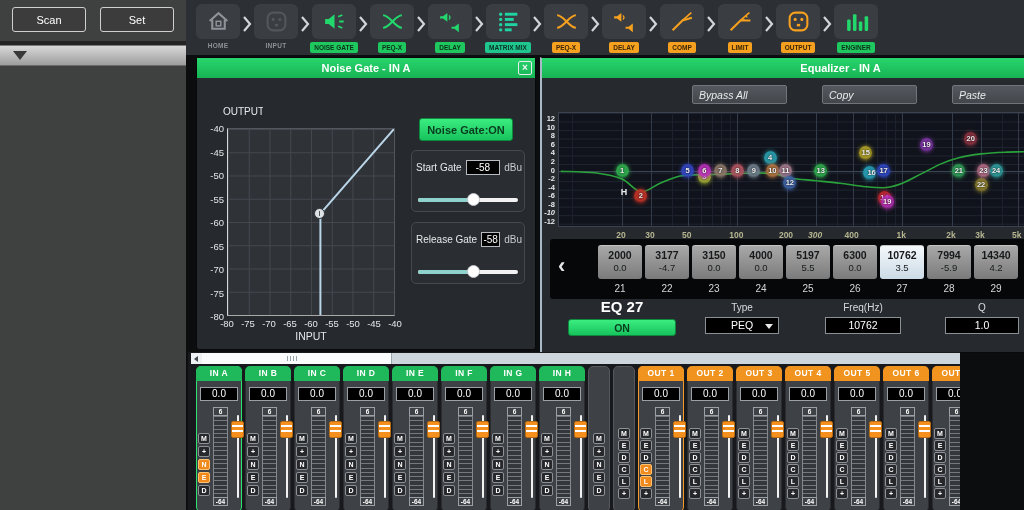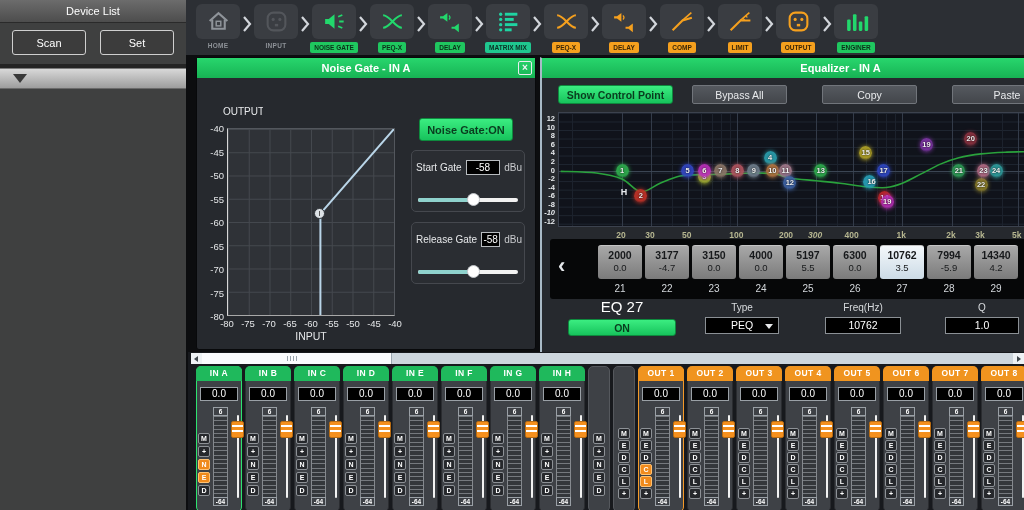--- a/index.html
+++ b/index.html
@@ -27,21 +27,21 @@
   .tb-teal .tb-tile{color:#1fd4a2;} .tb-teal .tb-badge{background:#1fc78f;color:#0b3024;}
   .tb-orange .tb-tile{color:#f5a01e;} .tb-orange .tb-badge{background:#f5a01e;color:#3c2605;}
   .tb-chev{margin:12px 2px 0 2px;flex:0 0 10px;}
   .tb-chev svg{width:10px;height:16px;}
 
   
   .win-titlebar{position:absolute;left:0;top:0;right:0;height:20px;background:linear-gradient(#28d66d,#17b354);}
   .win-title{display:block;text-align:center;color:#fff;font-size:11px;font-weight:bold;line-height:20px;}
   .win-close{position:absolute;right:3px;top:3px;width:14px;height:14px;border:1px solid #e8ecef;border-radius:2px;color:#f2f5f7;font-size:10px;line-height:12px;text-align:center;font-weight:bold;}
   .grnbtn{background:linear-gradient(#3bed81,#17c35c);border:1px solid #0e8a3e;border-radius:3px;color:#093c1e;font-weight:bold;text-align:center;}
-  .graybtn{background:linear-gradient(#55595f,#43464b);border:1px solid #71757b;border-radius:2px;color:#e8eaec;text-align:center;}
+  .graybtn{background:linear-gradient(#55595f,#43464b);border:1px solid #71757b;border-radius:2px;color:#e8eaec;text-align:left;font-style:italic;}
 
   
   #ng-window{position:absolute;left:196px;top:57px;width:340px;height:293px;background:#26292e;border:1px solid #08090b;border-radius:3px;}
   .ng-ylab{position:absolute;left:26px;top:48px;width:40px;overflow:hidden;white-space:nowrap;color:#e8eaec;font-size:10px;}
   #ng-plot{position:absolute;left:30px;top:70px;width:168px;height:188px;background:#2f3237;border:1px solid #53575d;border-left-color:#d8d8d8;border-bottom-color:#a8a8a8;background-image:linear-gradient(to right,#44484e 1px,transparent 1px),linear-gradient(to bottom,#44484e 1px,transparent 1px);background-size:12.5% 12.5%;}
   #ng-yticks{position:absolute;left:2px;top:64px;width:26px;height:188px;}
   #ng-yticks span{position:absolute;right:1px;font-size:9.5px;color:#e4e6e8;}
   #ng-xticks{position:absolute;left:22px;top:260px;width:184px;height:11px;}
   #ng-xticks span{position:absolute;transform:translateX(-50%);font-size:9.5px;color:#e4e6e8;}
   .ng-xlab{position:absolute;left:30px;top:272px;width:168px;text-align:center;color:#e4e6e8;font-size:10.5px;}
@@ -74,31 +74,31 @@
   #eq-xlabels span{position:absolute;transform:translateX(-50%);font-size:8.5px;font-weight:bold;color:#b6b690;}
   .eq-pt{position:absolute;width:13px;height:14px;border-radius:50%;text-align:center;font-size:7.5px;font-weight:bold;color:#fff;line-height:14px;text-shadow:0 0 2px #000;opacity:.92;}
   #eq-hmark{position:absolute;color:#e8ebee;font-size:9px;font-weight:bold;}
   #eq-bands{position:absolute;left:8px;top:181px;width:584px;height:60px;background:#060708;border-radius:3px;}
   #band-prev{position:absolute;left:8px;top:12px;color:#e4e7ea;font-size:22px;line-height:30px;font-weight:bold;}
   .band-cell{position:absolute;top:6px;width:44px;height:34px;border-radius:3px;background:linear-gradient(#a8a8a8,#7b7b7b);border-top:1px solid #c4c4c4;text-align:center;color:#17191b;padding-top:3px;}
   .band-cell.sel{background:linear-gradient(#f4f8fb,#ccdbe6);}
   .band-freq{font-size:10.5px;font-weight:bold;line-height:13px;}
   .band-gain{font-size:9.5px;line-height:12px;}
   .band-num{position:absolute;top:44px;width:44px;text-align:center;color:#d3d7db;font-size:10px;}
-  #eq-name{position:absolute;left:20px;top:240px;width:120px;text-align:center;color:#fff;font-size:15px;font-weight:normal;}
+  #eq-name{position:absolute;left:20px;top:240px;width:120px;text-align:center;color:#fff;font-size:15px;font-weight:bold;}
   #eq-on{position:absolute;left:26px;top:261px;width:108px;height:17px;font-size:10.5px;line-height:15px;}
   .fld-label{position:absolute;top:244px;text-align:center;color:#d8dbde;font-size:10px;}
   .fld-box{position:absolute;top:259px;height:17px;background:#000;border:1px solid #8b9095;color:#fff;font-size:10.5px;line-height:15px;text-align:center;}
   #lbl-type{left:163px;width:74px;} #box-type{left:163px;width:74px;}
   #lbl-freq{left:283px;width:76px;} #box-freq{left:283px;width:76px;}
   #lbl-q{left:403px;width:74px;} #box-q{left:403px;width:74px;}
   .dd-arrow{position:absolute;right:5px;top:6px;width:0;height:0;border-left:4px solid transparent;border-right:4px solid transparent;border-top:5px solid #e8eaec;}
 
   
-  #rack{position:absolute;left:188px;top:352px;width:836px;height:158px;background:#17191d;overflow:hidden;}
+  #rack{position:absolute;left:188px;top:352px;width:772px;height:158px;background:#17191d;overflow:hidden;}
   #rack-scroll{position:absolute;left:3px;top:1px;width:833px;height:11px;background:#cdd6dd;border-radius:2px;}
   .rs-arrow{position:absolute;top:0;width:11px;height:11px;background:#eef2f5;}
   #rs-left{left:0;} #rs-right{right:0;}
   .rs-tri-l{position:absolute;left:3px;top:3px;width:0;height:0;border-top:3px solid transparent;border-bottom:3px solid transparent;border-right:4px solid #40474d;}
   .rs-tri-r{position:absolute;right:3px;top:3px;width:0;height:0;border-top:3px solid transparent;border-bottom:3px solid transparent;border-left:4px solid #40474d;}
   #rs-thumb{position:absolute;left:11px;top:0;width:190px;height:11px;background:#fbfcfe;border-right:1px solid #9aa6b0;}
   .rs-grip{position:absolute;left:85px;top:3px;width:11px;height:5px;background:repeating-linear-gradient(to right,#98a2ab 0 1px,transparent 1px 3px);}
   #strips{position:absolute;left:8px;top:14px;display:flex;gap:3px;}
   .strip{position:relative;flex:0 0 46px;width:46px;height:146px;background:#3e4146;border-radius:5px;border:1px solid #2a2c30;}
   .strip.sel-green{border:1px solid #2de470;}
@@ -118,21 +118,20 @@
   .master{position:relative;flex:0 0 22px;width:22px;height:146px;background:#3e4146;border-radius:5px;border:1px solid #55585d;}
   .master .btn-stack{left:4px;}
   svg{display:block;}
 </style>
 </head>
 <body>
 
 <div id="app">
 
   <aside id="sidebar">
-    <div class="sb-title">Device List</div>
     <div class="sb-btns">
       <button class="sb-btn">Scan</button>
       <button class="sb-btn">Set</button>
     </div>
     <div class="sb-sep"></div>
     <div class="sb-drop">
       <span class="sb-tri"></span>
     </div>
   </aside>
 
@@ -381,21 +380,20 @@
         <div class="ng-fill" style="width: 55%;"></div>
         <div class="ng-thumb" style="left: calc(55% - 6px);"></div>
       </div>
     </div>
   </section>
 
   <section id="eq-window">
     <div class="win-titlebar">
       <span class="win-title">Equalizer - IN A</span>
     </div>
-    <button id="btn-scp" class="eq-btn grnbtn">Show Control Point</button>
     <button id="btn-bypass" class="eq-btn graybtn">Bypass All</button>
     <button id="btn-copy" class="eq-btn graybtn">Copy</button>
     <button id="btn-paste" class="eq-btn graybtn">Paste</button>
     <div id="eq-graph">
       <div id="eq-ylabels">
           <span style="top: 2.38889px;">12</span>
           <span style="top: 10.9074px;">10</span>
           <span style="top: 19.4259px;">8</span>
           <span style="top: 27.9444px;">6</span>
           <span style="top: 36.463px;">4</span>
@@ -445,21 +443,21 @@
           <div class="eq-pt" style="left: 138.734px; top: 50.5px; background: radial-gradient(circle at 50% 35%, rgb(187, 47, 187) 0%, rgb(187, 47, 187) 60%, transparent 100%); box-shadow: rgb(187, 47, 187) 0px 0px 4px;">6</div>
           <div class="eq-pt" style="left: 154.95px; top: 50.5px; background: radial-gradient(circle at 50% 35%, rgb(140, 118, 104) 0%, rgb(140, 118, 104) 60%, transparent 100%); box-shadow: rgb(140, 118, 104) 0px 0px 4px;">7</div>
           <div class="eq-pt" style="left: 171.84px; top: 50.5px; background: radial-gradient(circle at 50% 35%, rgb(178, 85, 96) 0%, rgb(178, 85, 96) 60%, transparent 100%); box-shadow: rgb(178, 85, 96) 0px 0px 4px;">8</div>
           <div class="eq-pt" style="left: 188.4px; top: 50.5px; background: radial-gradient(circle at 50% 35%, rgb(111, 126, 140) 0%, rgb(111, 126, 140) 60%, transparent 100%); box-shadow: rgb(111, 126, 140) 0px 0px 4px;">9</div>
           <div class="eq-pt" style="left: 206.849px; top: 50.5px; background: radial-gradient(circle at 50% 35%, rgb(178, 116, 64) 0%, rgb(178, 116, 64) 60%, transparent 100%); box-shadow: rgb(178, 116, 64) 0px 0px 4px;">10</div>
           <div class="eq-pt" style="left: 220.06px; top: 50.5px; background: radial-gradient(circle at 50% 35%, rgb(163, 122, 140) 0%, rgb(163, 122, 140) 60%, transparent 100%); box-shadow: rgb(163, 122, 140) 0px 0px 4px;">11</div>
           <div class="eq-pt" style="left: 224.317px; top: 63.2778px; background: radial-gradient(circle at 50% 35%, rgb(63, 100, 168) 0%, rgb(63, 100, 168) 60%, transparent 100%); box-shadow: rgb(63, 100, 168) 0px 0px 4px;">12</div>
           <div class="eq-pt" style="left: 255.185px; top: 50.5px; background: radial-gradient(circle at 50% 35%, rgb(47, 174, 78) 0%, rgb(47, 174, 78) 60%, transparent 100%); box-shadow: rgb(47, 174, 78) 0px 0px 4px;">13</div>
           <div class="eq-pt" style="left: 299.023px; top: 78.1852px; background: radial-gradient(circle at 50% 35%, rgb(194, 39, 39) 0%, rgb(194, 39, 39) 60%, transparent 100%); box-shadow: rgb(194, 39, 39) 0px 0px 4px; margin-left: 20px;">14</div>
           <div class="eq-pt" style="left: 300.227px; top: 33.463px; background: radial-gradient(circle at 50% 35%, rgb(178, 163, 39) 0%, rgb(178, 163, 39) 60%, transparent 100%); box-shadow: rgb(178, 163, 39) 0px 0px 4px;">15</div>
-          <div class="eq-pt" style="left: 303.723px; top: 62px; background: radial-gradient(circle at 50% 35%, rgb(39, 160, 184) 0%, rgb(39, 160, 184) 60%, transparent 100%); box-shadow: rgb(39, 160, 184) 0px 0px 4px; text-align: right;">16</div>
+          <div class="eq-pt" style="left: 303.723px; top: 53px; background: radial-gradient(circle at 50% 35%, rgb(39, 160, 184) 0%, rgb(39, 160, 184) 60%, transparent 100%); box-shadow: rgb(39, 160, 184) 0px 0px 4px; text-align: right;">16</div>
           <div class="eq-pt" style="left: 318.102px; top: 50.5px; background: radial-gradient(circle at 50% 35%, rgb(47, 71, 196) 0%, rgb(47, 71, 196) 60%, transparent 100%); box-shadow: rgb(47, 71, 196) 0px 0px 4px;">17</div>
           <div class="eq-pt" style="left: 321.731px; top: 82.4444px; background: radial-gradient(circle at 50% 35%, rgb(181, 47, 181) 0%, rgb(181, 47, 181) 60%, transparent 100%); box-shadow: rgb(181, 47, 181) 0px 0px 4px;">19</div>
           <div class="eq-pt" style="left: 360.939px; top: 24.9444px; background: radial-gradient(circle at 50% 35%, rgb(126, 53, 165) 0%, rgb(126, 53, 165) 60%, transparent 100%); box-shadow: rgb(126, 53, 165) 0px 0px 4px;">19</div>
           <div class="eq-pt" style="left: 405.296px; top: 18.5556px; background: radial-gradient(circle at 50% 35%, rgb(140, 50, 64) 0%, rgb(140, 50, 64) 60%, transparent 100%); box-shadow: rgb(140, 50, 64) 0px 0px 4px;">20</div>
           <div class="eq-pt" style="left: 393.326px; top: 50.5px; background: radial-gradient(circle at 50% 35%, rgb(47, 158, 87) 0%, rgb(47, 158, 87) 60%, transparent 100%); box-shadow: rgb(47, 158, 87) 0px 0px 4px;">21</div>
           <div class="eq-pt" style="left: 415.549px; top: 65.4074px; background: radial-gradient(circle at 50% 35%, rgb(140, 126, 42) 0%, rgb(140, 126, 42) 60%, transparent 100%); box-shadow: rgb(140, 126, 42) 0px 0px 4px;">22</div>
           <div class="eq-pt" style="left: 417.899px; top: 50.5px; background: radial-gradient(circle at 50% 35%, rgb(178, 107, 132) 0%, rgb(178, 107, 132) 60%, transparent 100%); box-shadow: rgb(178, 107, 132) 0px 0px 4px;">23</div>
           <div class="eq-pt" style="left: 430.577px; top: 50.5px; background: radial-gradient(circle at 50% 35%, rgb(47, 158, 158) 0%, rgb(47, 158, 158) 60%, transparent 100%); box-shadow: rgb(47, 158, 158) 0px 0px 4px;">24</div>
         </div>
       <div id="eq-xlabels">

